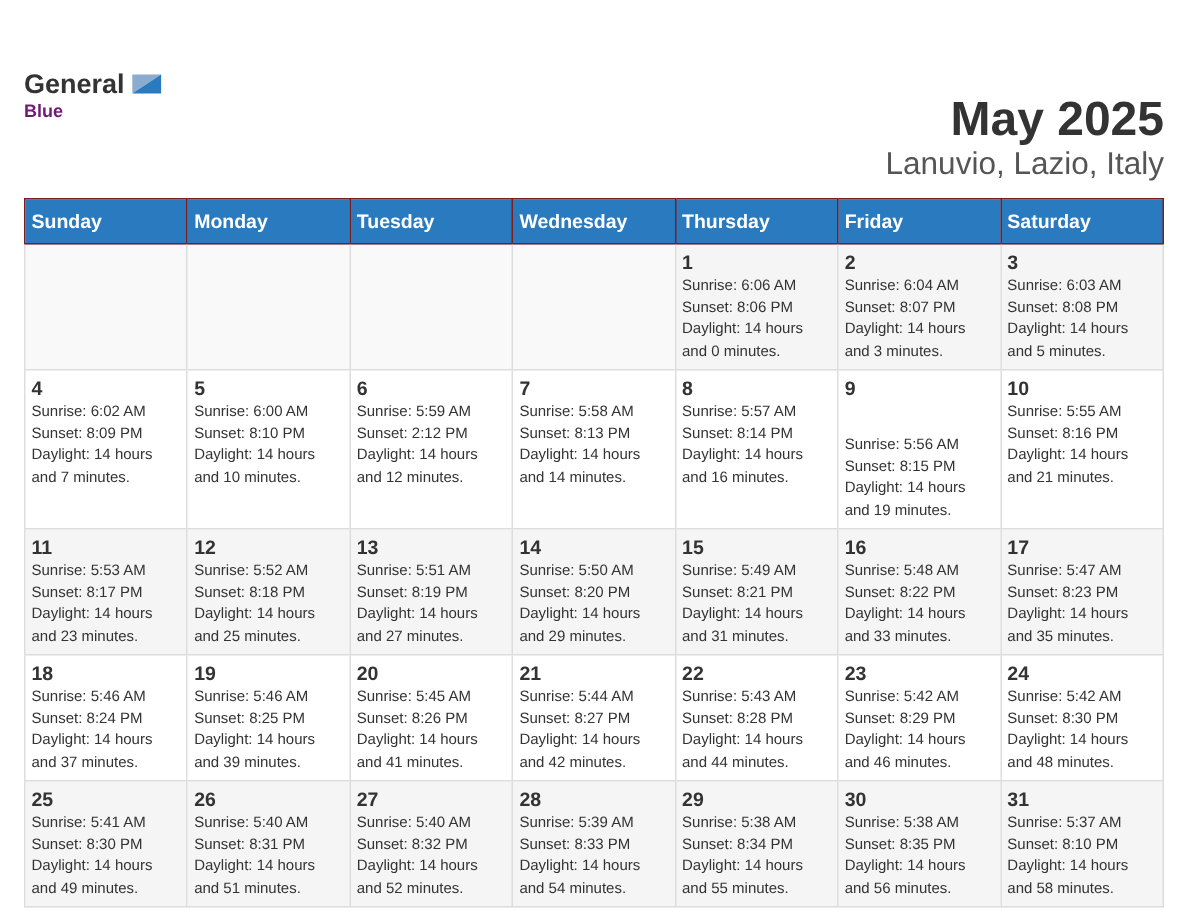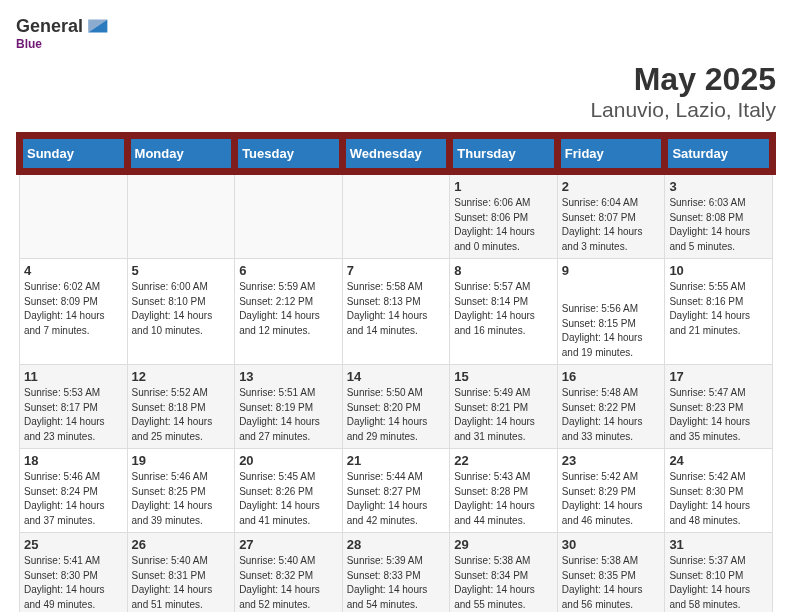--- a/index.html
+++ b/index.html
@@ -12,20 +12,21 @@
     }
     .header {
       display: flex;
       justify-content: space-between;
       align-items: flex-start;
       margin-bottom: 10px;
     }
     .logo {
       display: flex;
       align-items: center;
+      margin-top: 30px;
     }
     .logo-text {
       display: flex;
       flex-direction: column;
       line-height: 1.1;
     }
     .logo-general {
       font-size: 18px;
       font-weight: bold;
       color: #333;
@@ -59,21 +60,21 @@
       border-collapse: collapse;
       table-layout: fixed;
     }
     thead tr th {
       background-color: #2a7abf;
       color: #fff;
       font-size: 13px;
       font-weight: bold;
       padding: 7px 4px;
       text-align: left;
-      border: 7px solid #7f1d1d;
+      border: 1px solid #7f1d1d;
     }
     tbody tr td {
       vertical-align: top;
       font-size: 10.5px;
       color: #333;
       padding: 4px 4px;
       border: 1px solid #ddd;
       height: 80px;
       background: #fff;
     }

